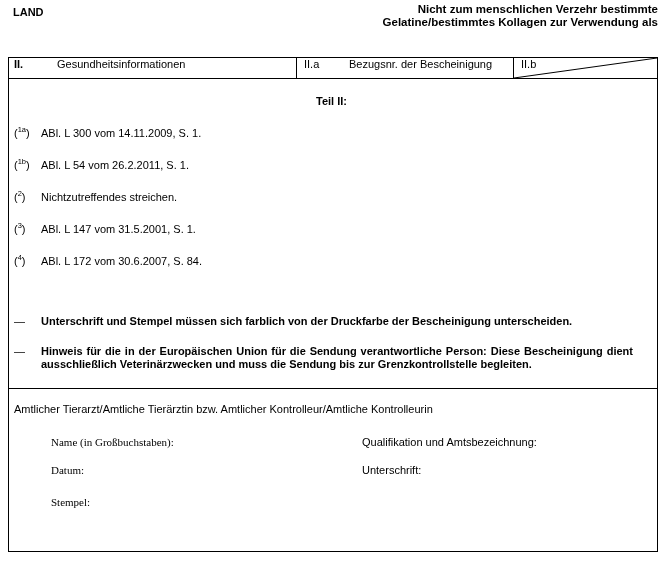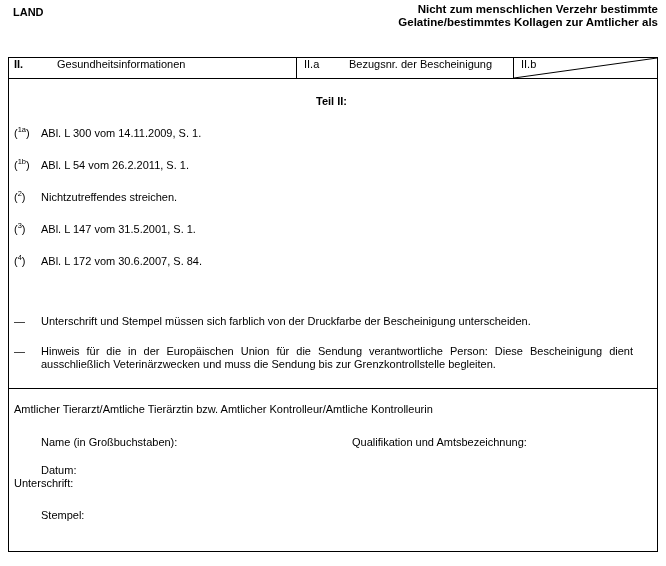--- a/index.html
+++ b/index.html
@@ -72,44 +72,44 @@
     overflow: hidden;
   }
   .part-title { font-weight: bold; margin-top: 16px; text-align: center; }
   .fn-row { display: flex; margin-top: 19px; }
   .fn-marker { width: 27px; flex: none; }
   .fn-sup { font-size: 7.5px; vertical-align: super; line-height: 0; }
   .fn-text { flex: 1; }
   .note-row { display: flex; margin-top: 17px; }
   .note-row.first { margin-top: 47px; }
   .dash-col { width: 27px; flex: none; }
-  .note-text { width: 592px; text-align: justify; }
+  .note-text { width: 592px; text-align: justify; font-weight: bold; }
   .sig {
     flex: 1;
     padding: 0 8px 0 5px;
     overflow: hidden;
   }
   .sig-heading { margin-top: 14px; }
   .sig-row { display: flex; }
   .sig-row.r1 { margin-top: 20px; }
-  .sig-row.r2 { margin-top: 15px; flex-direction: column; }
+  .sig-row.r2 { margin-top: 15px; }
   .sig-row.r3 { margin-top: 19px; }
-  .sig-left { margin-left: 27px; width: 311px; flex: none; }
+  .sig-left { margin-left: 37px; width: 311px; flex: none; font-family: Liberation Serif, serif; }
   .sig-right { flex: 1; }
 </style>
 </head>
 <body>
 
 <div class="page">
 
   <div class="land">LAND</div>
 
   <div class="title-block">
     <div>Nicht zum menschlichen Verzehr bestimmte</div>
-    <div>Gelatine/bestimmtes Kollagen zur Amtlicher als</div>
+    <div>Gelatine/bestimmtes Kollagen zur Verwendung als</div>
   </div>
 
   <div class="doc-table">
 
     <div class="head-row">
       <div class="cell cell-main">
         <span class="col-no">II.</span>
         <span class="col-title">Gesundheitsinformationen</span>
       </div>
       <div class="cell cell-ref">

